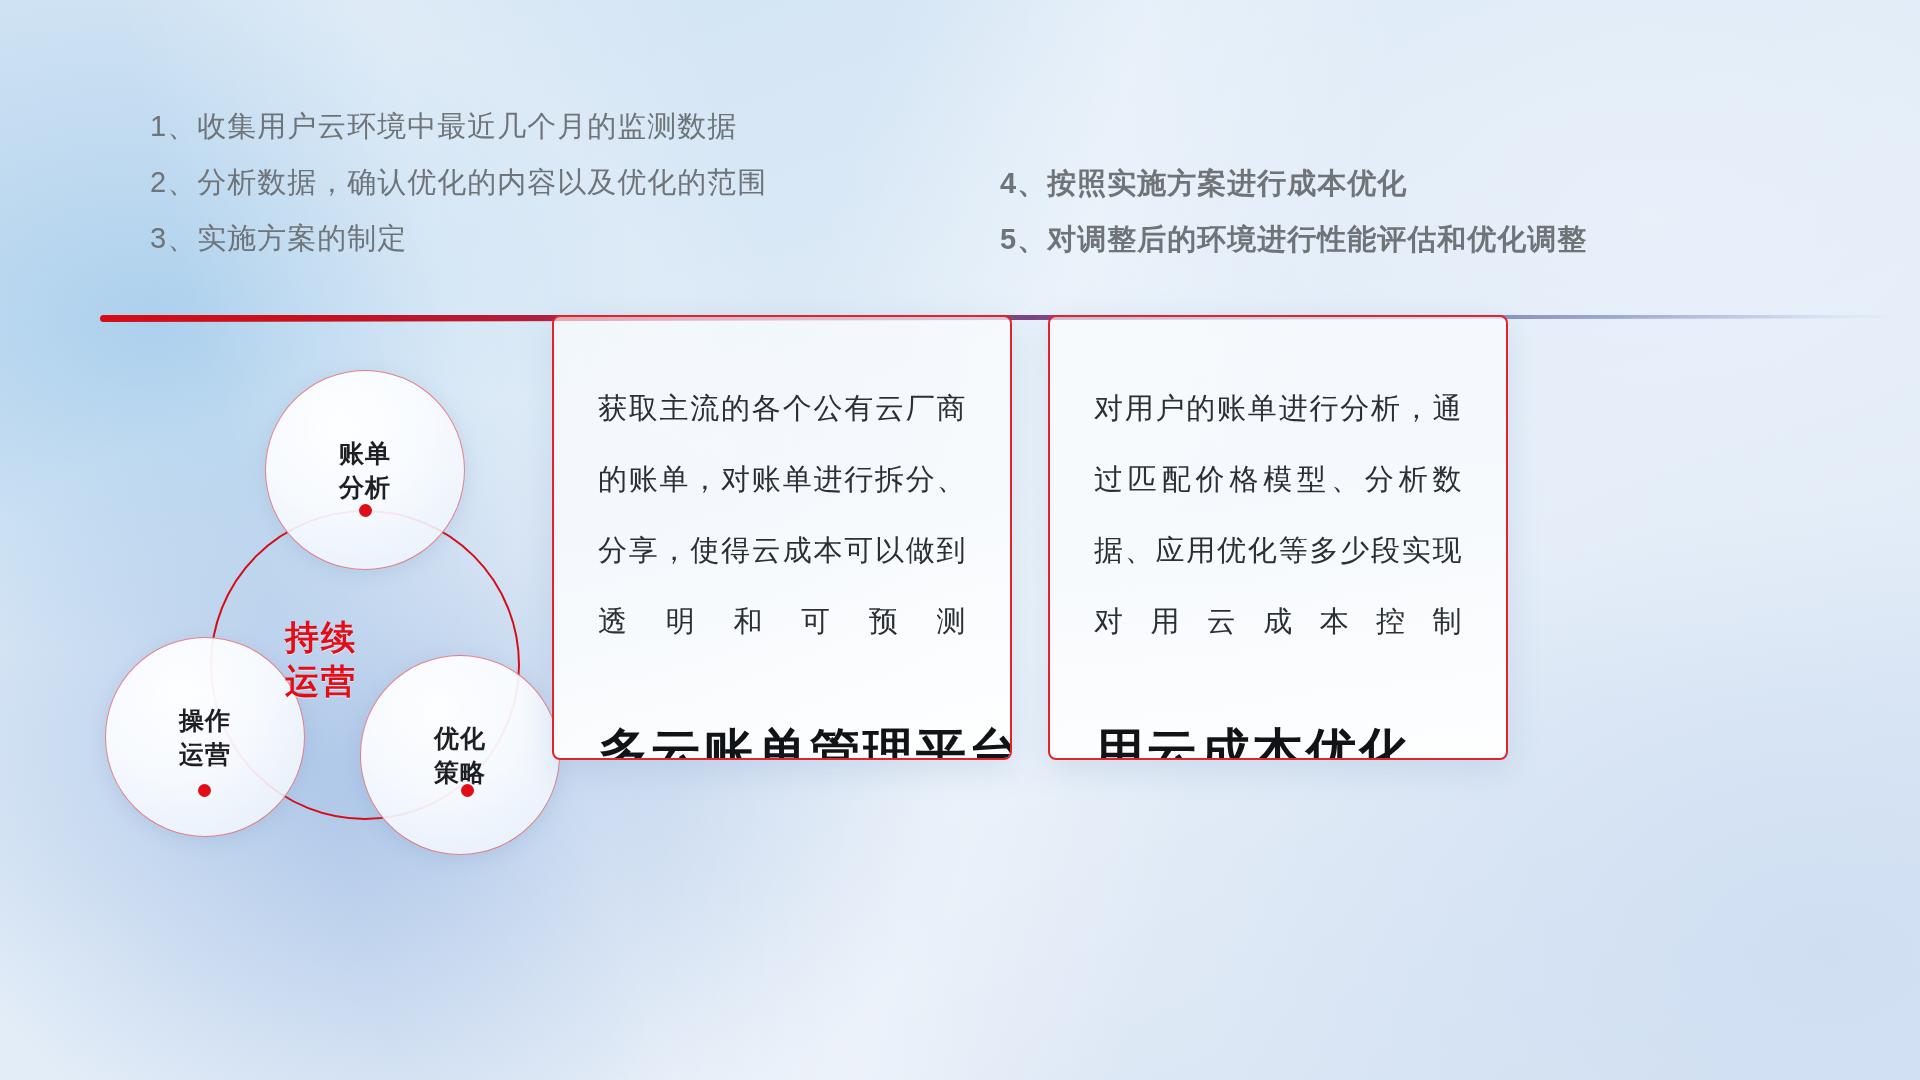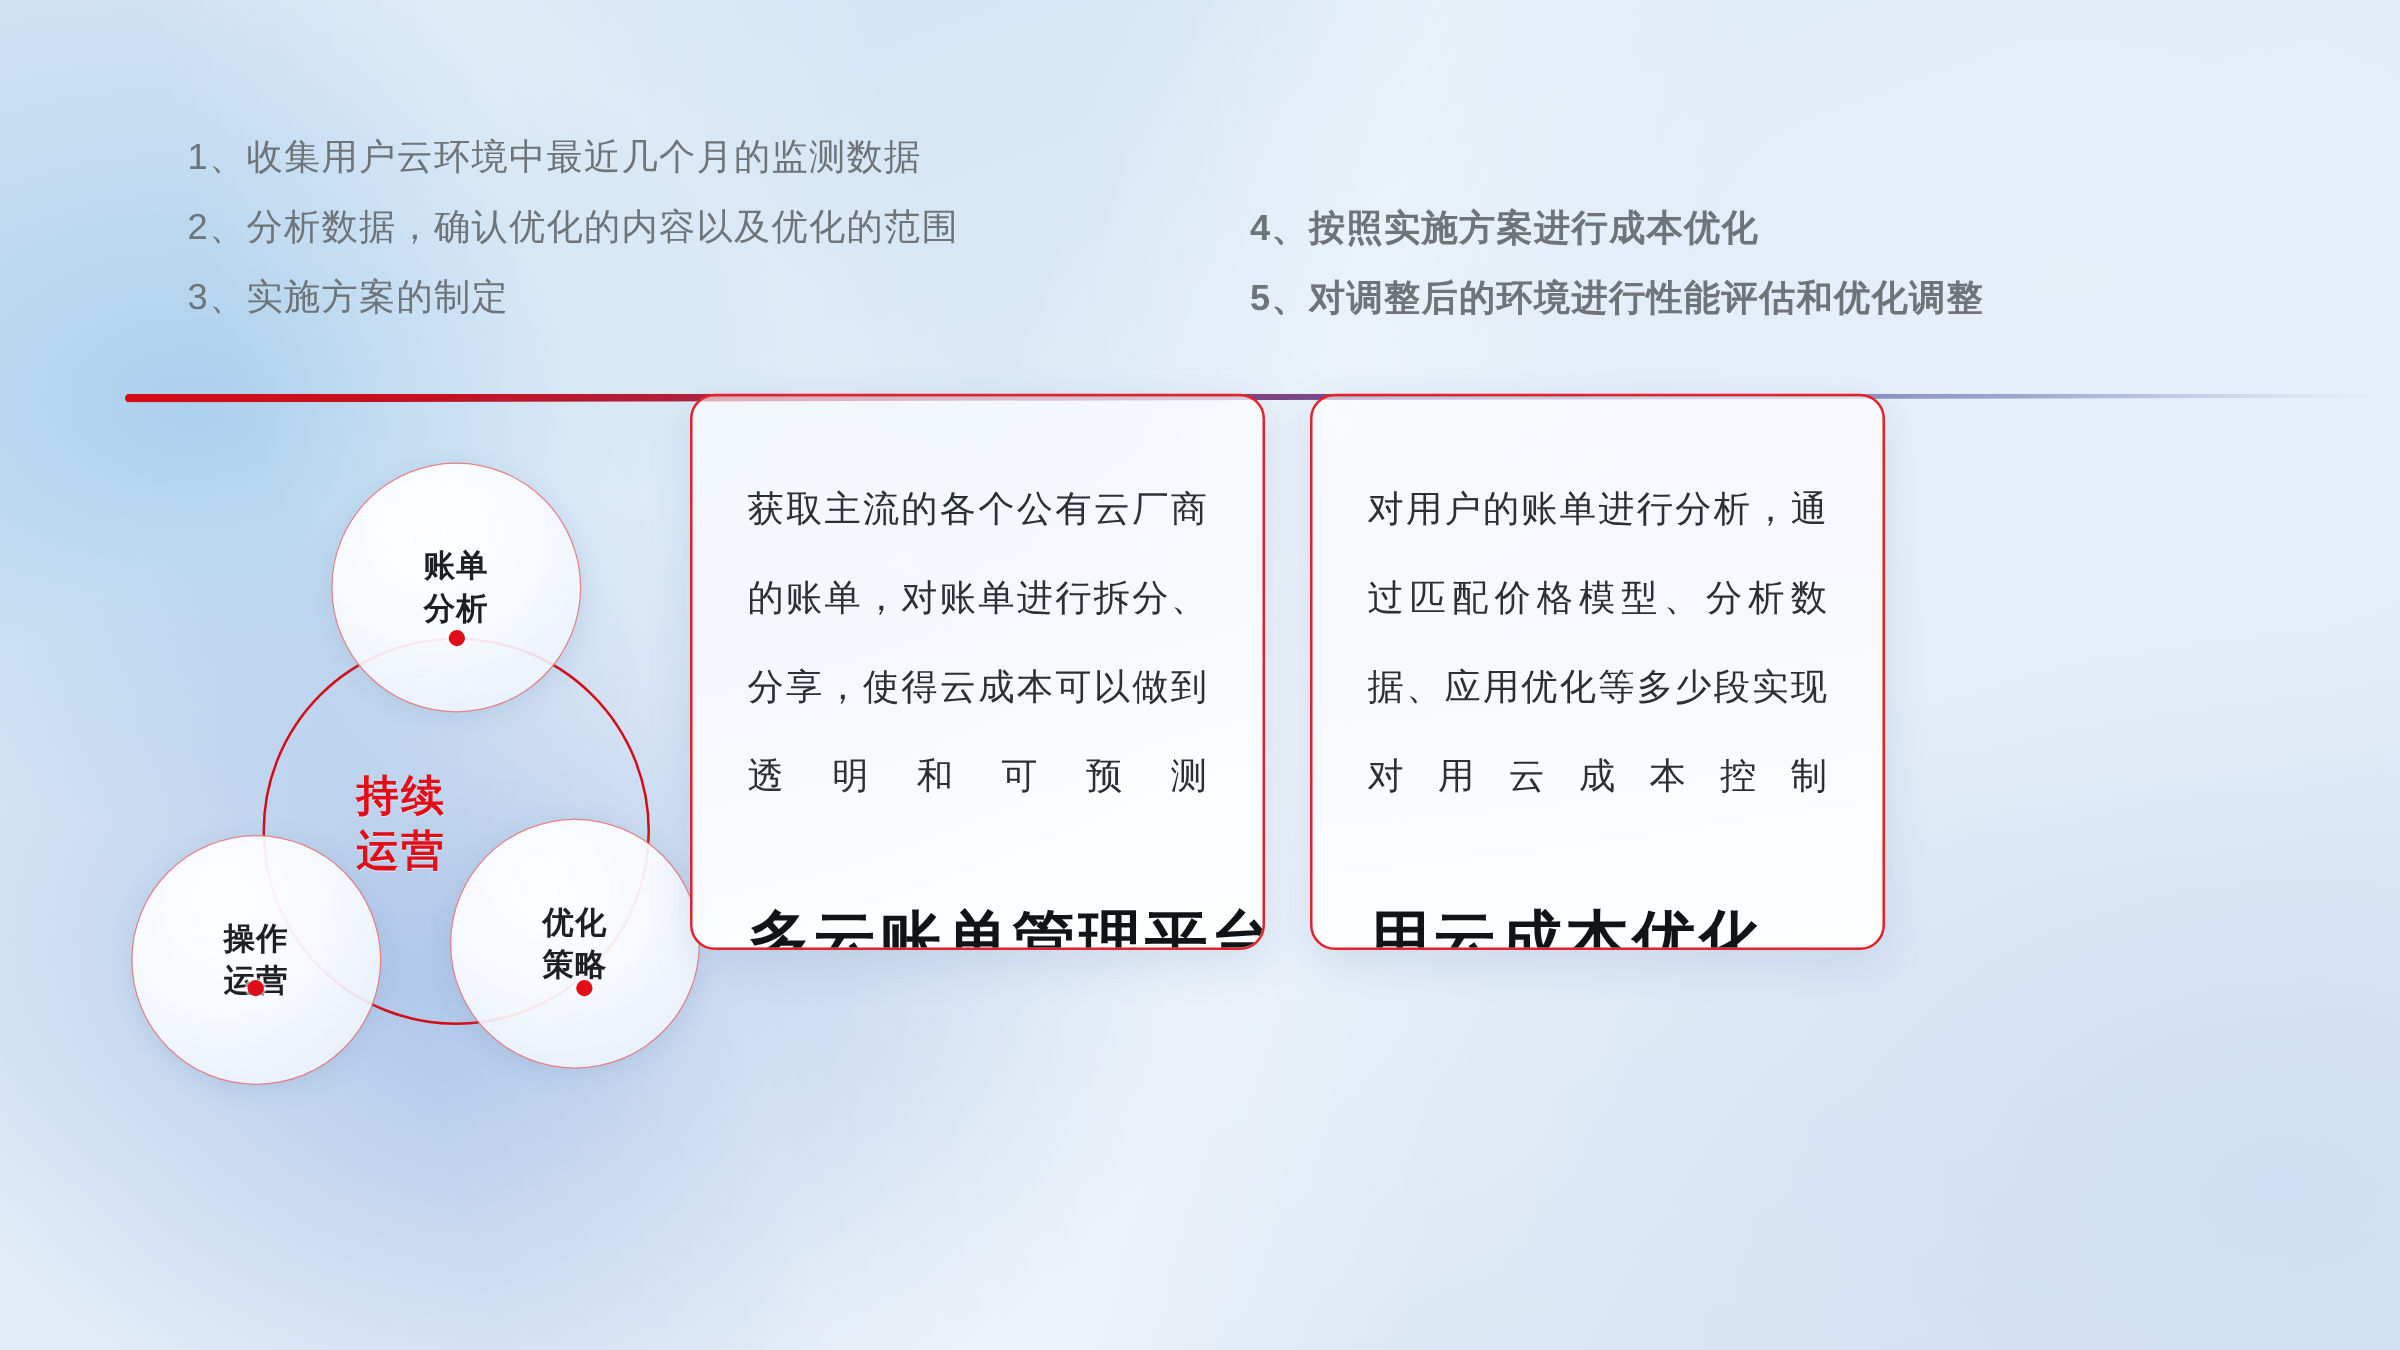--- a/index.html
+++ b/index.html
@@ -77,21 +77,21 @@
     text-shadow: 0 1px 0 rgba(255,255,255,0.6);
   }
   .dot {
     position:absolute; width:13px; height:13px; border-radius:50%;
     background:#e10e18; box-shadow:0 0 0 2px rgba(255,255,255,0.55);
   }
 
   
   .card {
     position:absolute;
-    border-radius: 20px;
+    border-radius: 8px;
     border: 2px solid #e2232c;
     background: linear-gradient(170deg, rgba(255,255,255,0.62) 0%, rgba(247,250,253,0.9) 42%, rgba(255,255,255,0.97) 100%);
     box-shadow: 0 10px 32px rgba(110,145,190,0.20);
     overflow: hidden;
   }
   .card-inner { position:absolute; inset:0; padding: 56px 44px 0 44px; display:flex; flex-direction:column; }
   .card-body {
     color:#2b3034; font-size: 29px; line-height: 71px; letter-spacing: 0.5px;
     text-align: justify; text-align-last: justify;
   }
@@ -127,21 +127,21 @@
   <div class="top-rule"></div>
 
   <div id="venn">
 
     <div class="vcircle ring" style="left:115px; top:160px; width:310px; height:310px;"></div>
 
     <div class="vcircle lobe" style="left:170px; top:20px; width:200px; height:200px;">
       <span><span>账单</span><br><span>分析</span></span>
     </div>
 
-    <div class="vcircle lobe" style="left:10px; top:318px; width:200px; height:200px;">
+    <div class="vcircle lobe" style="left:10px; top:287px; width:200px; height:200px;">
       <span><span>操作</span><br><span>运营</span></span>
     </div>
 
     <div class="vcircle lobe" style="left:265px; top:305px; width:200px; height:200px;">
       <span><span>优化</span><br><span>策略</span></span>
     </div>
 
     <div class="center-label" style="left:190px; top:265px; width:160px;">
       <span>持续</span><br>
       <span>运营</span>

